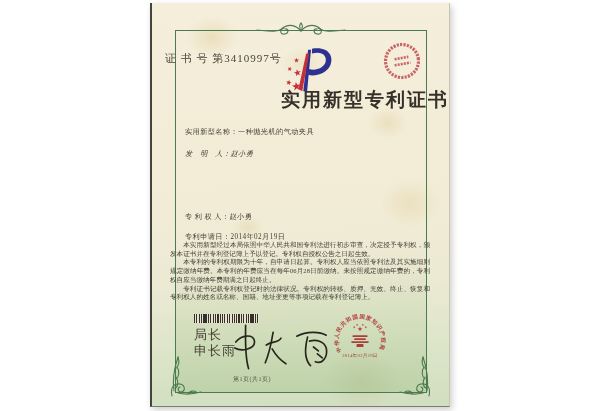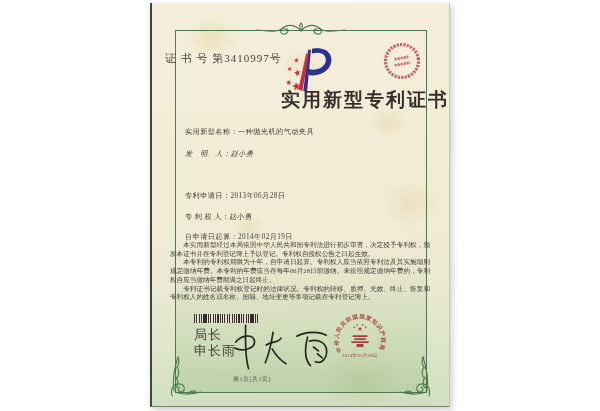--- a/index.html
+++ b/index.html
@@ -129,23 +129,22 @@
         <circle cx="20" cy="20" r="16.5" stroke-width="3.2" stroke-dasharray="2.2 1.2"></circle>
         <path d="M13 17 h14" stroke-width="2.6" stroke-dasharray="2 1.1"></path>
         <path d="M12 23 h16" stroke-width="2.6" stroke-dasharray="2 1.1"></path>
       </g>
     </svg>
 
     <div class="title">实用新型专利证书</div>
 
     <div class="field f0">实用新型名称：一种抛光机的气动夹具</div>
     <div class="field f1">发　明　人：赵小勇</div>
-    <div class="field f3">专利申请日：2013年06月28日</div>
     <div class="field f4">专 利 权 人：赵小勇</div>
-    <div class="field f5">自申请日起算：2014年02月19日</div>
+    <div class="field f5">专利申请日：2014年02月19日</div>
 
     <div class="body-text">
       <p>本实用新型经过本局依照中华人民共和国专利法进行初步审查，决定授予专利权，颁发本证书并在专利登记簿上予以登记。专利权自授权公告之日起生效。</p>
       <p>本专利的专利权期限为十年，自申请日起算。专利权人应当依照专利法及其实施细则规定缴纳年费。本专利的年费应当在每年06月28日前缴纳。未按照规定缴纳年费的，专利权自应当缴纳年费期满之日起终止。</p>
       <p>专利证书记载专利权登记时的法律状况。专利权的转移、质押、无效、终止、恢复和专利权人的姓名或名称、国籍、地址变更等事项记载在专利登记簿上。</p>
     </div>
 
     <div class="barcode"></div>
 
     <div class="director">

